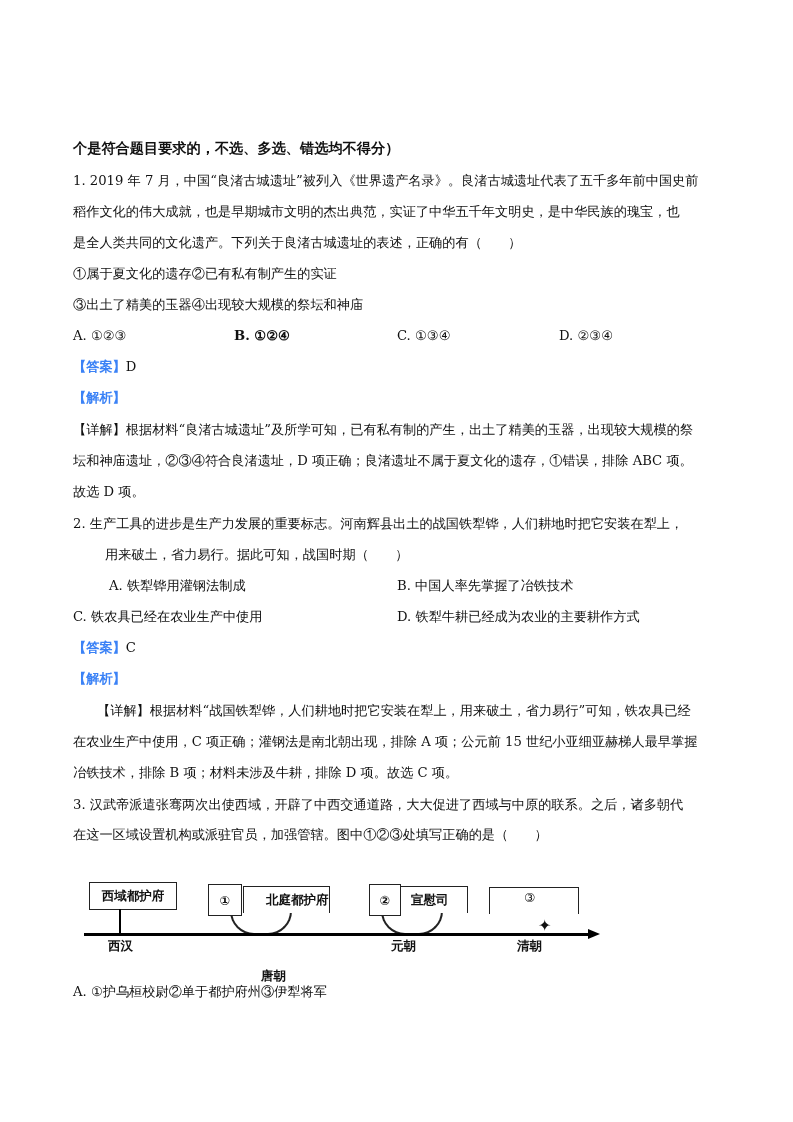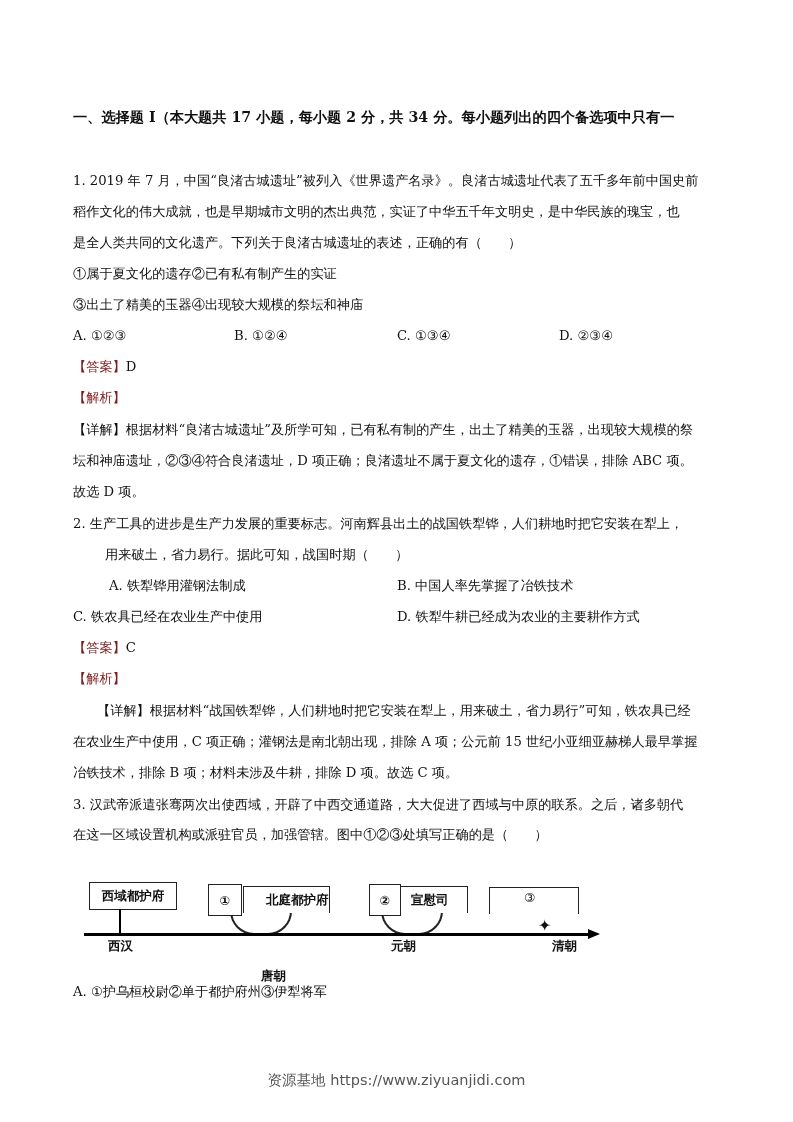--- a/index.html
+++ b/index.html
@@ -4,21 +4,21 @@
 <style>
   html, body { margin: 0; padding: 0; background: #ffffff; }
   body { width: 793px; height: 1122px; position: relative; overflow: hidden;
          font-family: "DejaVu Serif", "Liberation Serif", serif; color: #111; }
   .page { position: absolute; left: 0; top: 0; width: 793px; height: 1122px; }
   .title { position: absolute; left: 0; width: 793px; top: 68px; text-align: center;
            font-size: 19px; font-weight: bold; letter-spacing: 1px; }
   .line { position: absolute; left: 73px; width: 655px; font-size: 13.2px; line-height: 18px;
           white-space: nowrap; }
   .bold { font-weight: bold; font-size: 14.2px; }
-  .tag { color: #7f1d1d; }
+  .tag { color: #3b82f6; font-weight: bold; }
   .opt { position: absolute; font-size: 13.2px; white-space: nowrap; line-height: 18px; }
   .diagram { position: absolute; left: 80px; top: 876px; width: 530px; height: 82px; }
   .axis { position: absolute; left: 4px; top: 57px; width: 506px; height: 3px; background: #000; }
   .arrow { position: absolute; left: 508px; top: 53px; width: 0; height: 0;
            border-top: 5.5px solid transparent; border-bottom: 5.5px solid transparent;
            border-left: 12px solid #000; }
   .box { position: absolute; border: 1.3px solid #222; background: #fff;
          font-family: "DejaVu Sans", "Liberation Sans", sans-serif; font-weight: bold;
          font-size: 12.5px; display: flex; align-items: center; justify-content: center; }
   .openbox { position: absolute; border: 1.3px solid #222; border-bottom: none; background: #fff;
@@ -31,31 +31,31 @@
   .star { position: absolute; font-size: 16px; line-height: 16px; }
   .footer { position: absolute; left: 0; width: 793px; top: 1071px; text-align: center;
             font-family: "DejaVu Sans", "Liberation Sans", sans-serif; font-size: 14.5px; color: #555; }
 </style>
 </head>
 <body>
 
 <div class="page">
 
 
-  <div class="line bold" style="top:108px;">一、选择题 I（本大题共 17 小题，每小题 2 分，共 34 分。每小题列出的四个备选项中只有一</div>
+  <div class="line bold" style="top:139px;">个是符合题目要求的，不选、多选、错选均不得分）</div>
 
   <div>
     <div class="line" style="top:172px;">1. 2019 年 7 月，中国“良渚古城遗址”被列入《世界遗产名录》。良渚古城遗址代表了五千多年前中国史前</div>
     <div class="line" style="top:203px;">稻作文化的伟大成就，也是早期城市文明的杰出典范，实证了中华五千年文明史，是中华民族的瑰宝，也</div>
     <div class="line" style="top:234px;">是全人类共同的文化遗产。下列关于良渚古城遗址的表述，正确的有（　　）</div>
     <div class="line" style="top:265px;">①属于夏文化的遗存②已有私有制产生的实证</div>
     <div class="line" style="top:296px;">③出土了精美的玉器④出现较大规模的祭坛和神庙</div>
 
     <div class="opt" style="left:73px; top:327px;">A. ①②③</div>
-    <div class="opt" style="left:234px; top:327px;">B. ①②④</div>
+    <div class="opt" style="left:234px; top:327px;font-weight:bold;">B. ①②④</div>
     <div class="opt" style="left:397px; top:327px;">C. ①③④</div>
     <div class="opt" style="left:559px; top:327px;">D. ②③④</div>
 
     <div class="line" style="top:358px;">
       <span class="tag">【答案】</span><span>D</span>
     </div>
     <div class="line tag" style="top:389px;">【解析】</div>
     <div class="line" style="top:421px;">
       <span>【详解】</span><span>根据材料“良渚古城遗址”及所学可知，已有私有制的产生，出土了精美的玉器，出现较大规模的祭</span>
     </div>
@@ -108,20 +108,19 @@
         <span style="position:absolute; left:34px; top:2px; font-weight:normal;">③</span>
       </div>
       <div class="star" style="left:458px; top:42px;">✦</div>
 
       <div class="axis"></div>
       <div class="arrow"></div>
 
       <div class="era" style="left:28px;">西汉</div>
       <div class="era" style="left:181px;margin-top:30px;">唐朝</div>
       <div class="era" style="left:311px;">元朝</div>
-      <div class="era" style="left:472px;">清朝</div>
+      <div class="era" style="left:437px;">清朝</div>
     </div>
 
     <div class="opt" style="left:73px; top:983px;">A. ①护乌桓校尉②单于都护府州③伊犁将军</div>
   </div>
 
-  <div class="footer">资源基地 https://www.ziyuanjidi.com</div>
 </div>
 
 </body></html>

